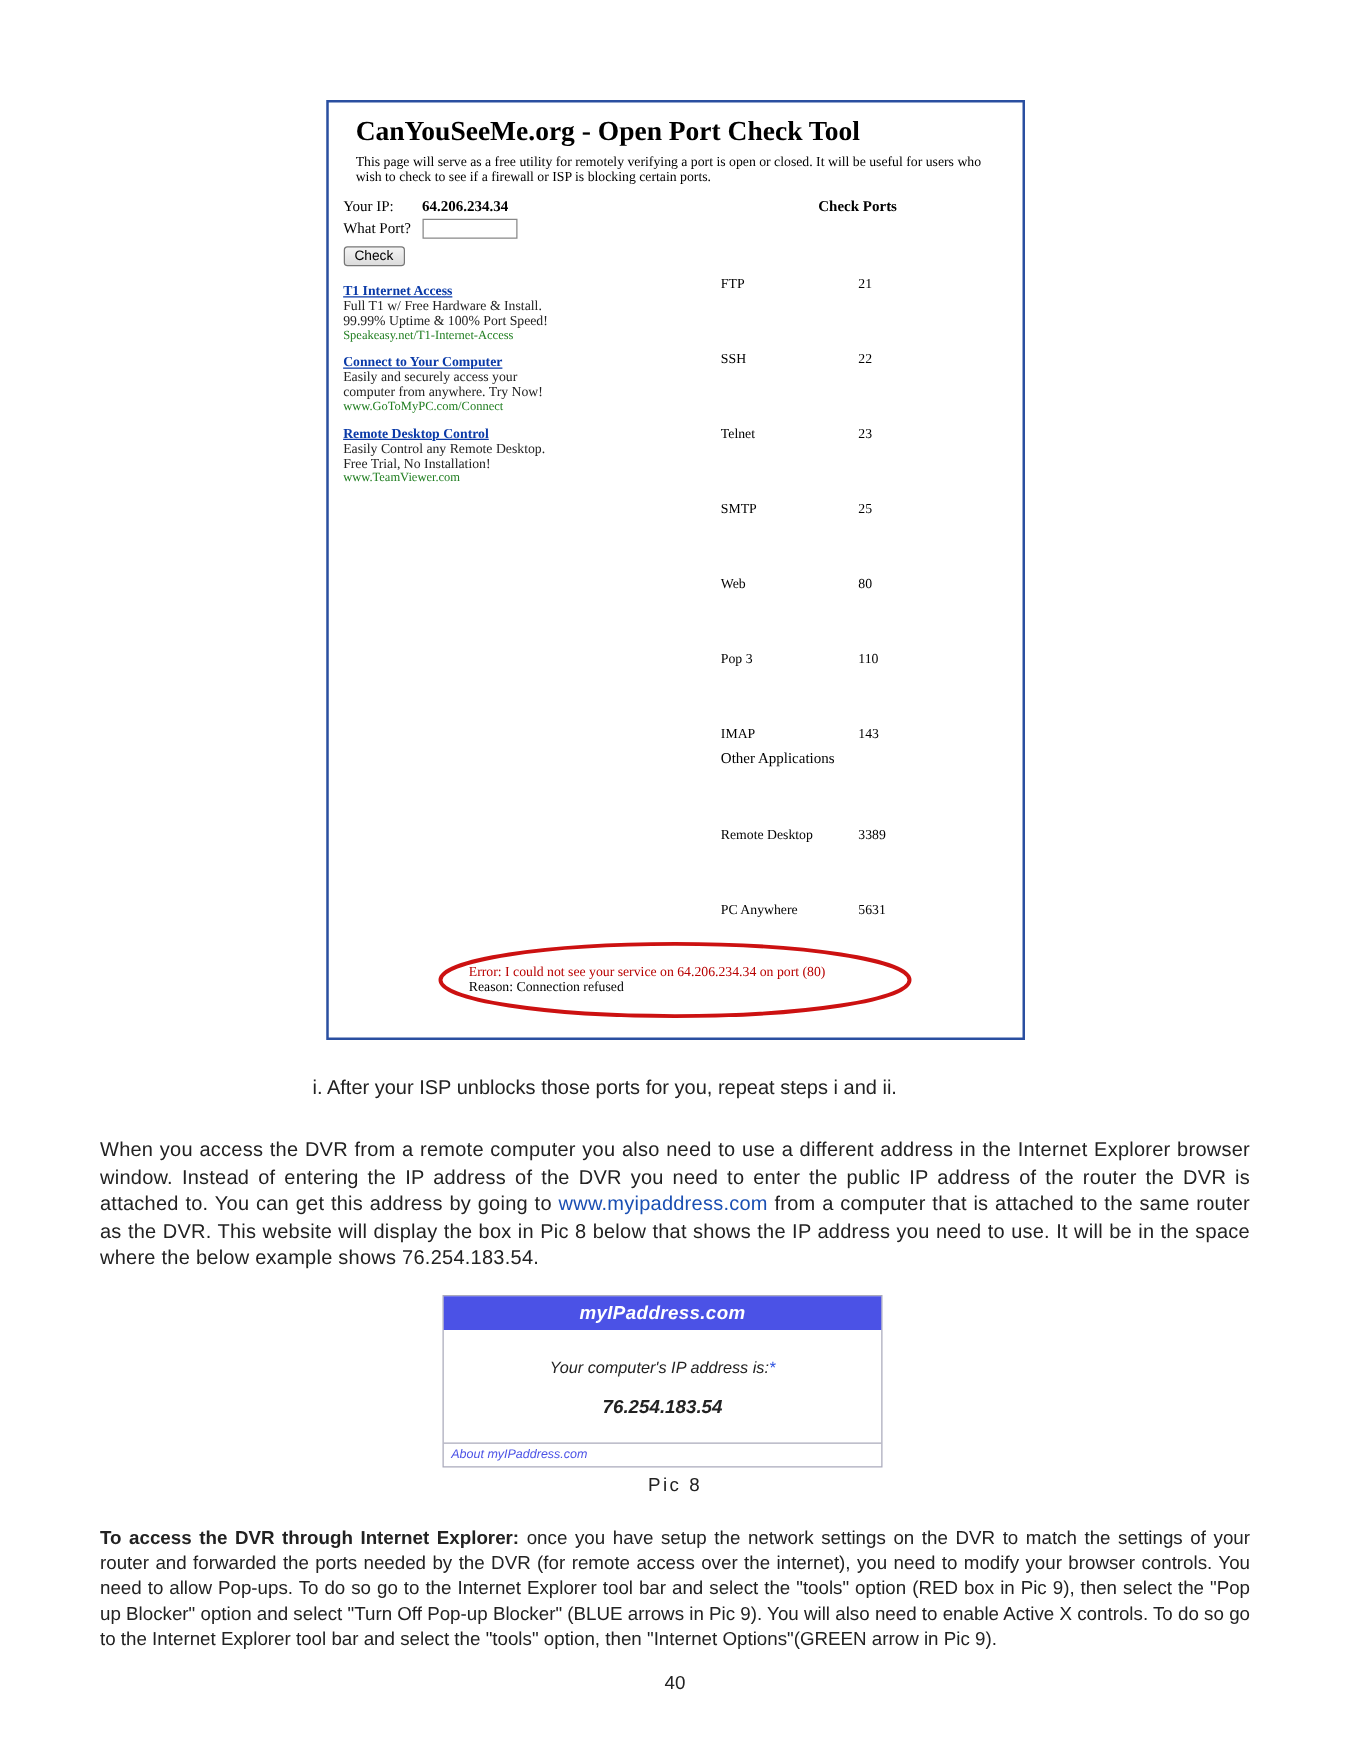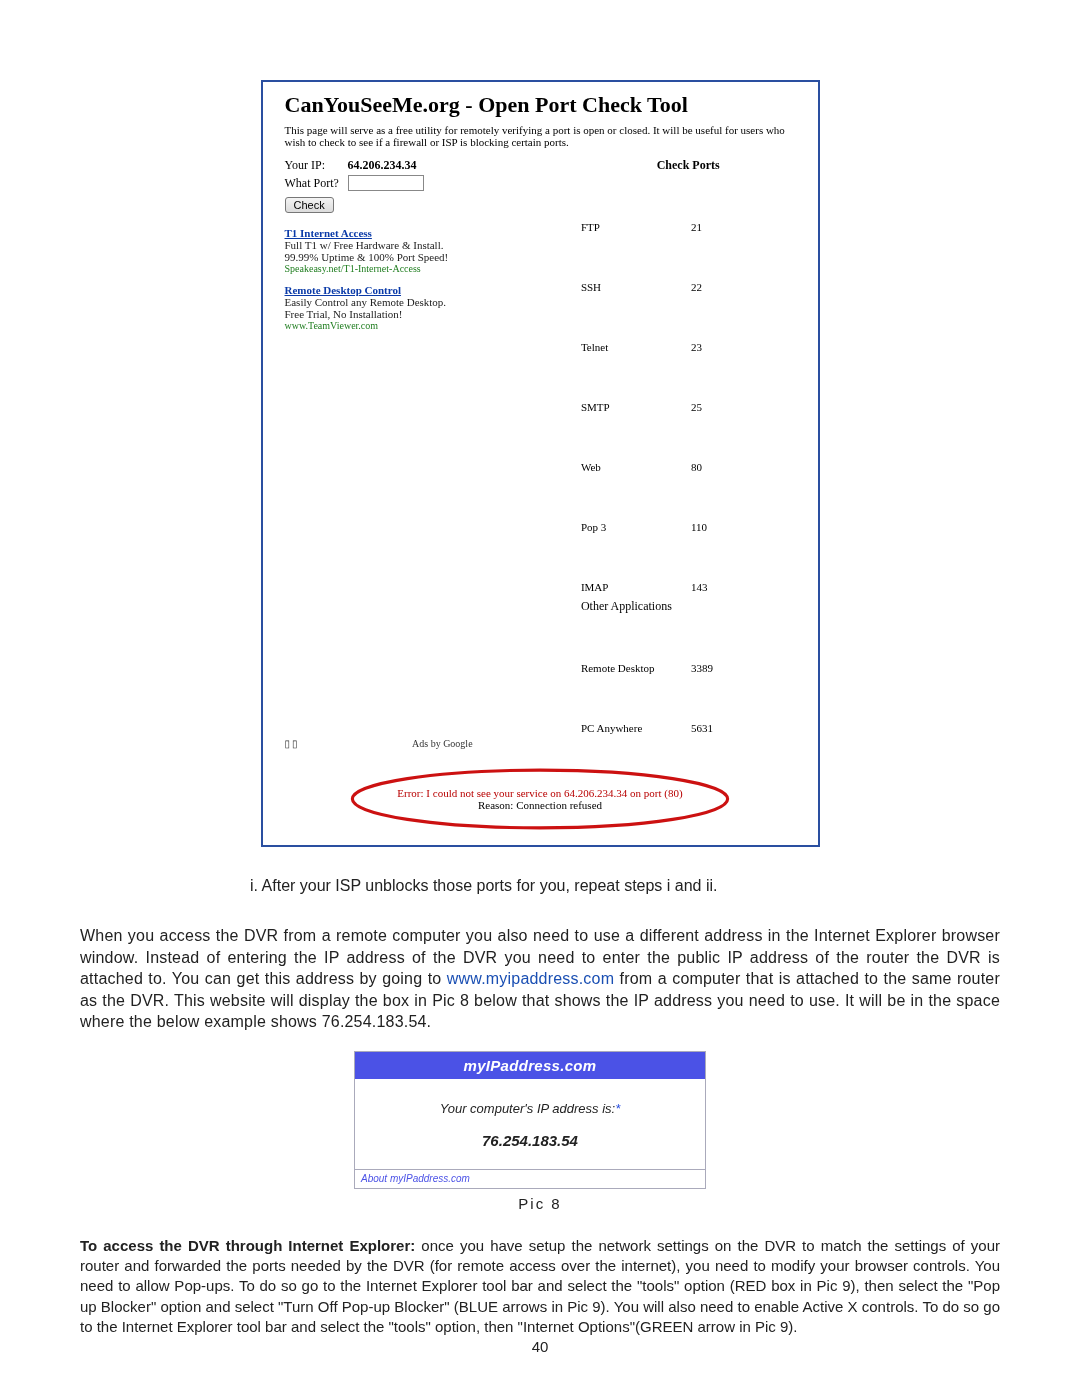--- a/index.html
+++ b/index.html
@@ -33,21 +33,21 @@
     font-size: 22px;
     font-weight: bold;
     padding: 10px 22px 6px 22px;
   }
   .shot1 .desc {
     padding: 0 22px 6px 22px;
     font-size: 11px;
   }
   .shot1 .body {
     display: flex;
-    padding: 4px 22px 0 22px;
+    padding: 4px 22px 0 12px;
   }
   .shot1 .left {
     flex: 0 0 58%;
   }
   .shot1 .right {
     flex: 0 0 42%;
   }
   .shot1 .row { margin-bottom: 2px; }
   .shot1 .lbl { display: inline-block; width: 60px; }
   .shot1 .ipval { font-weight: bold; }
@@ -82,21 +82,21 @@
   .shot1 .ports .prow { display: flex; margin-top: 48px; }
   .shot1 .ports .pname { flex: 0 0 110px; }
   .shot1 .ports .pnum { flex: 0 0 40px; }
   .shot1 .subhdr { margin-top: 6px; }
 
   
   .shot1 .errorwrap {
     margin: 24px auto 0 auto;
     width: 330px;
     position: relative;
-    text-align: center;
+    text-align: left;
     font-size: 11px;
     padding: 14px 10px;
   }
   .shot1 .errorwrap svg.oval {
     position: absolute;
     left: -20px; right: -20px; top: -8px; bottom: -8px;
     width: calc(100% + 40px);
     height: calc(100% + 16px);
     pointer-events: none;
   }
@@ -196,20 +196,26 @@
         </div>
 
         <div class="ads">
           <div class="ad">
             <div class="headline">T1 Internet Access</div>
             <div class="line">Full T1 w/ Free Hardware &amp; Install.</div>
             <div class="line">99.99% Uptime &amp; 100% Port Speed!</div>
             <div class="url">Speakeasy.net/T1-Internet-Access</div>
           </div>
           <div class="ad">
+            <div class="headline">Connect to Your Computer</div>
+            <div class="line">Easily and securely access your</div>
+            <div class="line">computer from anywhere. Try Now!</div>
+            <div class="url">www.GoToMyPC.com/Connect</div>
+          </div>
+          <div class="ad">
             <div class="headline">Remote Desktop Control</div>
             <div class="line">Easily Control any Remote Desktop.</div>
             <div class="line">Free Trial, No Installation!</div>
             <div class="url">www.TeamViewer.com</div>
           </div>
         </div>
       </div>
 
       <div class="right">
         <div class="hdr">Check Ports</div>
@@ -250,24 +256,20 @@
               <span class="pnum">3389</span>
             </div>
           <div class="prow">
               <span class="pname">PC Anywhere</span>
               <span class="pnum">5631</span>
             </div>
         </div>
       </div>
     </div>
 
-    <div class="adsfooter">
-      <span class="icons">▯▯</span>
-      <span class="byg">Ads by Google</span>
-    </div>
 
     <div class="errorwrap">
       <svg class="oval" viewBox="0 0 370 66" preserveAspectRatio="none">
         <ellipse cx="185" cy="33" rx="178" ry="28" fill="none" stroke="#c11" stroke-width="3"></ellipse>
       </svg>
       <div class="err">
         <span>Error:</span><span> I could not see your service on 64.206.234.34 on port (80)</span>
       </div>
       <div class="reason">
         <span>Reason:</span><span> Connection refused</span>

